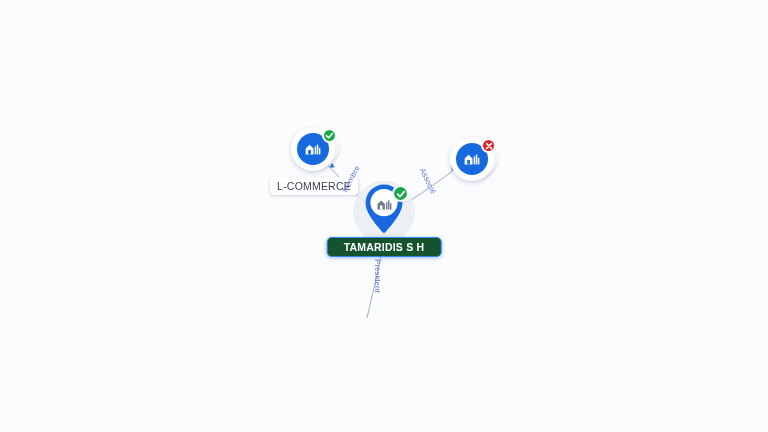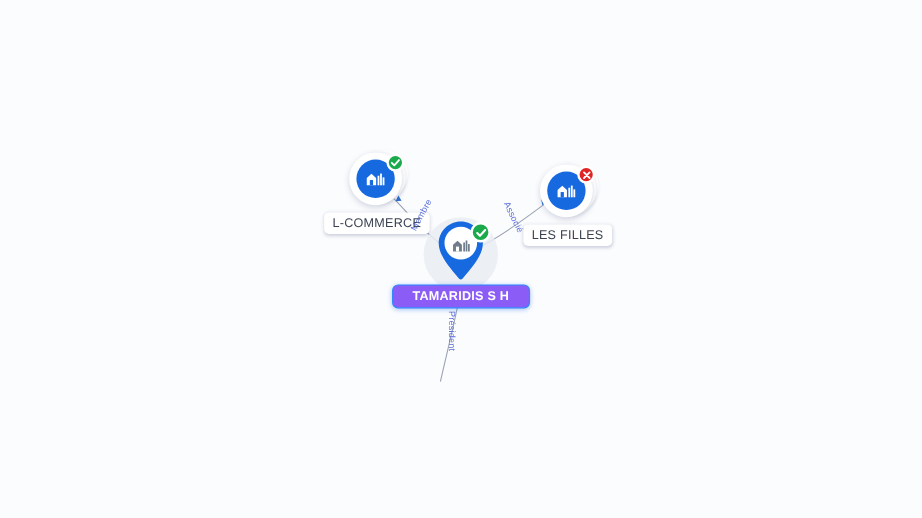--- a/index.html
+++ b/index.html
@@ -61,21 +61,21 @@
 
   
   .lbl{
     position:absolute;transform:translateX(-50%);
     background:#fff;color:#3b4252;
     font-size:10.5px;letter-spacing:.2px;white-space:nowrap;
     padding:3px 7px;border-radius:4px;
     box-shadow:0 1px 3px rgba(40,55,100,.22);
   }
   .lbl.primary{
-    background:#8b5cf6;color:#fff;font-weight:600;font-size:10.5px;
+    background:#14532d;color:#fff;font-weight:600;font-size:10.5px;
     border:1.5px solid #2f86ff;border-radius:5px;padding:3px 16px;
     box-shadow:0 1px 4px rgba(23,105,224,.4);
   }
 
   
   .etext{
     position:absolute;color:#5b6fd6;font-size:7.5px;letter-spacing:.2px;
     white-space:nowrap;transform-origin:center center;
   }
 </style>
@@ -140,21 +140,20 @@
           <rect x="17.0" y="6.2" width="2.0" height="13.0"></rect>
           <rect x="19.8" y="10.4" width="2.0" height="8.8"></rect>
         </svg>
       </div>
       <div class="badge ko">
         <svg width="8" height="8" viewBox="0 0 24 24" fill="none" stroke="#fff" stroke-width="4.6" stroke-linecap="round">
           <path d="M5 5 L19 19 M19 5 L5 19"></path>
         </svg>
       </div>
     </div>
-    <div class="lbl" style="left:23px;top:52px;">LES FILLES</div>
   </div>
 
   <div class="node" style="left:384px;top:212px;">
     <div class="pin-wrap">
       <div class="halo"></div>
       <svg class="pin" viewBox="0 0 40 52">
         <path d="M20 1.5 C9.8 1.5 1.6 9.7 1.6 19.9 C1.6 31.2 14.4 43.8 18.6 49.3
                  C19.3 50.2 20.7 50.2 21.4 49.3 C25.6 43.8 38.4 31.2 38.4 19.9
                  C38.4 9.7 30.2 1.5 20 1.5 Z" fill="#1769e0"></path>
         <circle cx="20" cy="19.6" r="13.6" fill="#fff"></circle>

